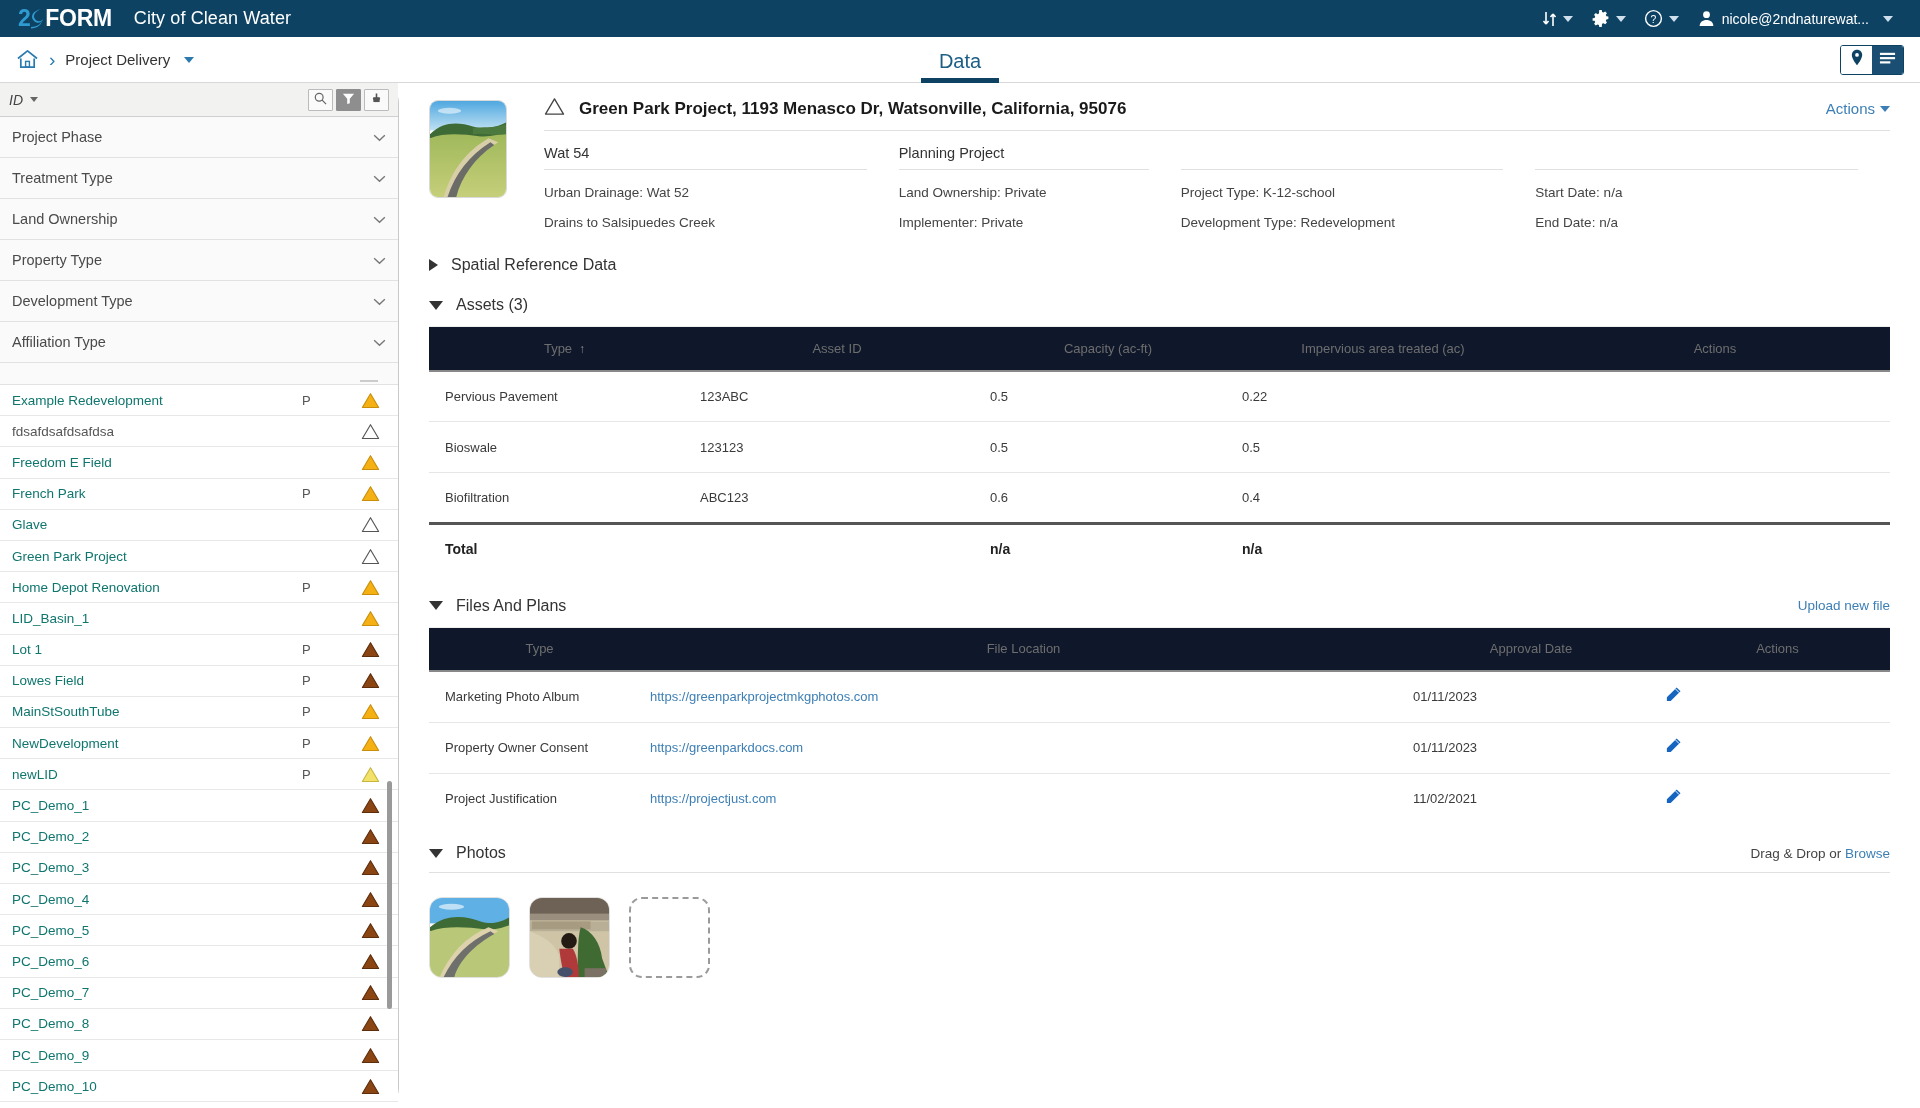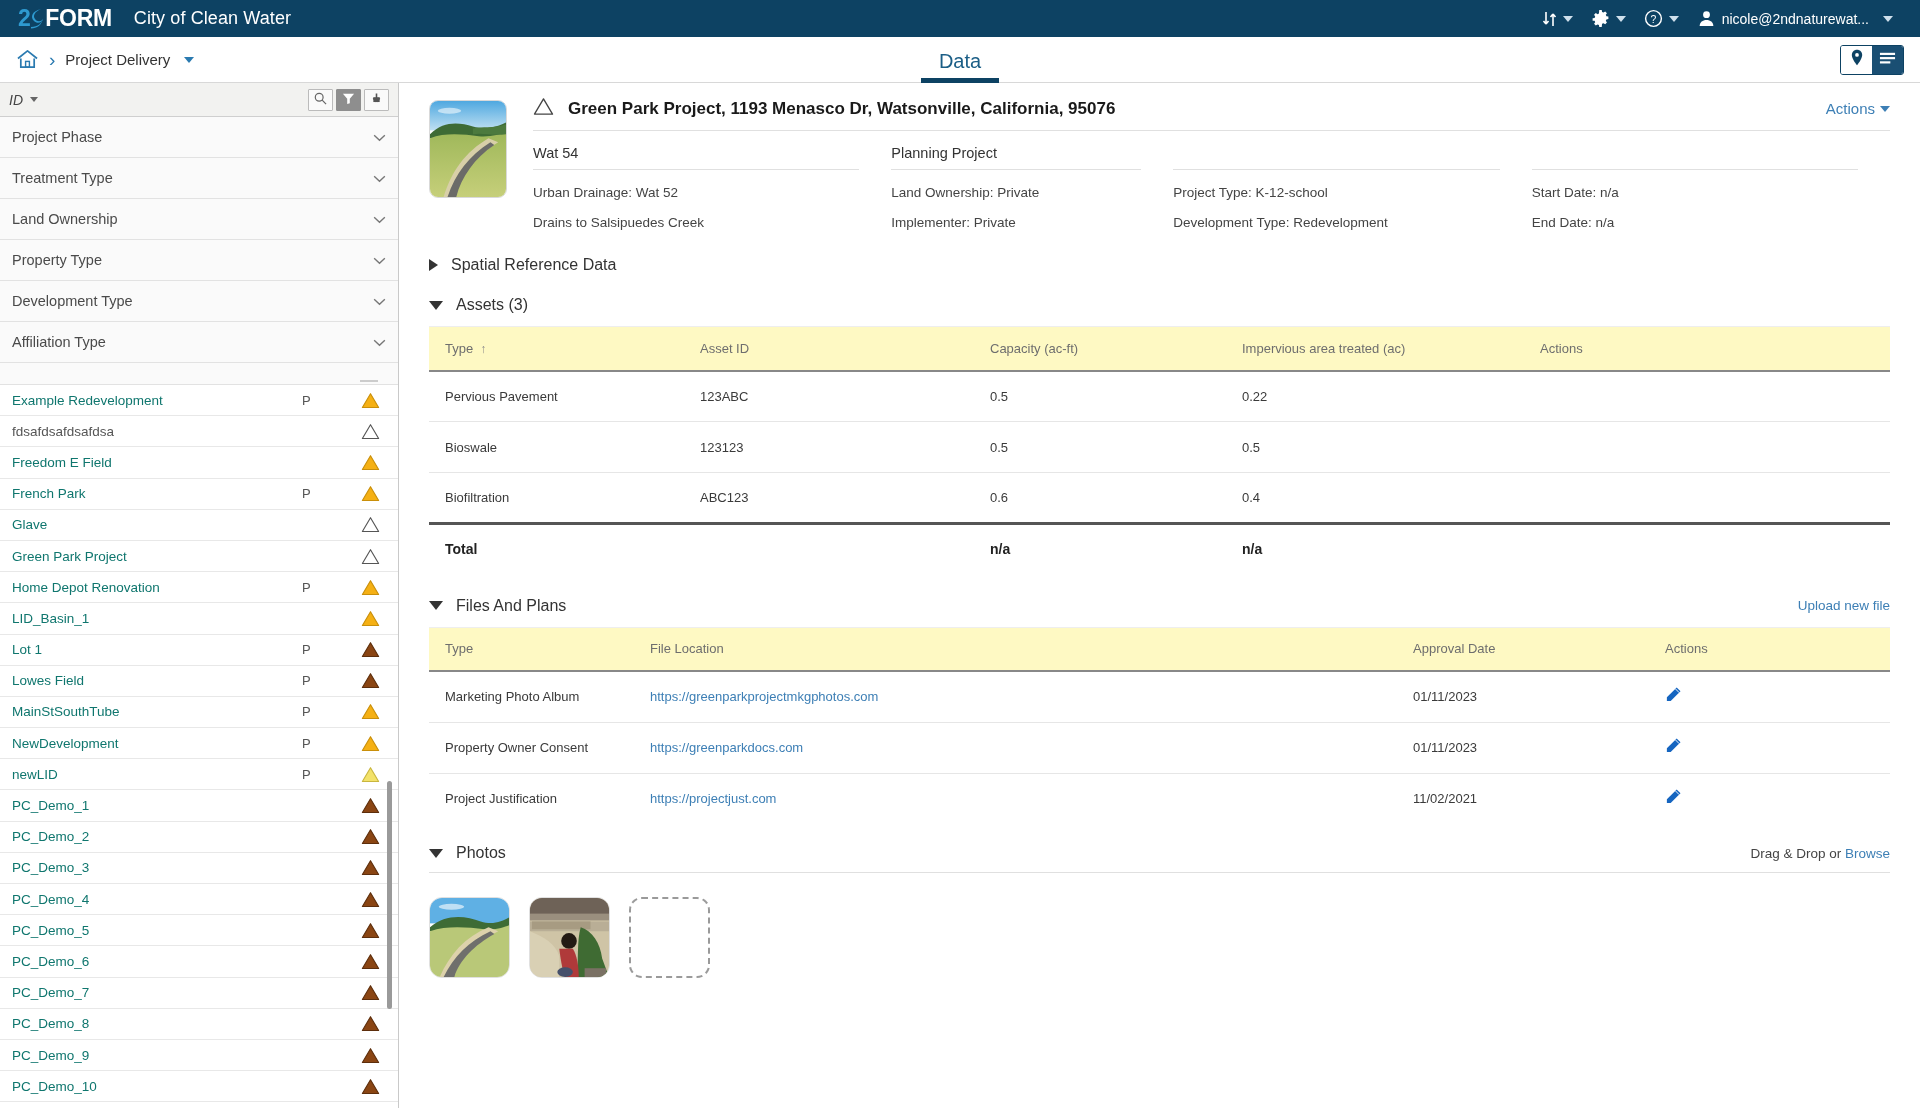--- a/index.html
+++ b/index.html
@@ -44,21 +44,21 @@
   .crumb-right { margin-left: auto; display: flex; align-items: center; }
   .viewtoggle { display: flex; border: 1px solid #0d4263; border-radius: 3px; overflow: hidden; height: 30px; }
   .vt-btn { width: 31px; height: 28px; display: flex; align-items: center; justify-content: center; cursor: pointer; }
   .vt-btn.active { background: #1a4f73; }
   .vt-btn.inactive { background: #fff; }
 
   
   .body-wrap { display: flex; height: calc(1108px - 83px); }
 
   
-  .sidebar { width: 399px; border-right: 1px solid #c9c9c9; display: flex; flex-direction: column; background: #fff; position:relative;}
+  .sidebar { width: 399px; border-right: 1px solid #c9c9c9; display: flex; flex-direction: column; background: #fff; position:relative;border-radius:20px;}
   .sb-head {
     height: 34px; background: #f2f2f0; border-bottom: 1px solid #cfcfcf;
     display: flex; align-items: center; padding: 0 9px; flex-shrink:0;
   }
   .sb-head-label { font-size: 14px; color: #444; font-style: italic; }
   .sb-head-caret { width: 0; height: 0; border-left: 4px solid transparent; border-right: 4px solid transparent; border-top: 5px solid #666; margin-left: 7px; }
   .sb-head-btns { margin-left: auto; display: flex; gap: 3px; }
   .sb-btn { width: 25px; height: 22px; border: 1px solid #bbb; background: #fafafa; display: flex; align-items: center; justify-content: center; cursor: pointer; border-radius:1px;}
   .sb-btn.on { background: #8e8e8e; border-color: #8e8e8e; }
 
@@ -80,21 +80,21 @@
   .proj-name { font-size: 13.5px; color: #0f766e; flex: 1; }
   .proj-name.muted { color: #555; }
   .proj-p { width: 40px; font-size: 13px; color: #555; text-align: left; }
   .proj-tri { width: 56px; display: flex; align-items: center; justify-content: center; }
   .sb-scrollbar { position:absolute; right:6px; top:418px; width:5px; height:228px; background:#9a9a9a; border-radius:3px; }
 
   
   .main { flex: 1; overflow: hidden; background: #fff; position: relative; padding: 0 0 0 0;}
   .main-inner { padding: 14px 30px 0 30px; }
 
-  .proj-header { display: flex; gap: 26px; }
+  .proj-header { display: flex; gap: 37px; }
   .proj-thumb {
     width: 78px; height: 98px; border-radius: 9px; flex-shrink: 0;
     overflow: hidden; border: 1px solid #d9d9d9; margin-top: 3px;
   }
   .proj-head-right { flex: 1; }
   .title-row { display: flex; align-items: center; padding-bottom: 10px; border-bottom: 1px solid #e0e0e0; }
   .title-tri { margin-right: 14px; }
   .title-text { font-size: 17px; font-weight: 700; color: #1a1a1a; }
   .actions-link { margin-left: auto; font-size: 15px; color: #3d7fb5; cursor: pointer; display:flex; align-items:center; gap:5px;}
 
@@ -110,22 +110,22 @@
   .section { margin-top: 22px; }
   .sec-head { display: flex; align-items: center; gap: 13px; cursor: pointer; }
   .sec-title { font-size: 16px; color: #333; }
   .sec-right-link { margin-left: auto; font-size: 13.5px; color: #3d7fb5; cursor: pointer; }
   .sec-right-static { margin-left: auto; font-size: 13.5px; color: #444; }
   .tri-right { width:0;height:0;border-top:6px solid transparent;border-bottom:6px solid transparent;border-left:9px solid #333;}
   .tri-down { width:0;height:0;border-left:7px solid transparent;border-right:7px solid transparent;border-top:9px solid #333;}
 
   table.dt { width: 100%; border-collapse: collapse; margin-top: 12px; table-layout: fixed;}
   table.dt thead th {
-    background: #fef9c3; font-size: 13px; color: #6e6e6e; font-weight: 400;
-    text-align: left; height: 44px; padding: 0 0 0 16px; border-top:1px solid #eee;
+    background: #0f172a; font-size: 13px; color: #6e6e6e; font-weight: 400;
+    text-align: center; height: 44px; padding: 0 0 0 16px; border-top:1px solid #eee;
   }
   table.dt thead tr { border-bottom: 2px solid #888; }
   table.dt tbody td {
     height: 51px; font-size: 13px; color: #3a3a3a; padding: 0 0 0 16px;
     border-bottom: 1px solid #e6e6e6;
   }
   table.dt tbody tr:last-child td { border-bottom: none; }
   .totalrow td { font-size: 14px !important; color:#222 !important; font-weight:700; height:50px !important; border-bottom:none !important;}
   .total-sep { border-top: 3px solid #555; }
   .sortarrow { display:inline-block; margin-left:7px; color:#8a8a8a; font-size:12px;}

